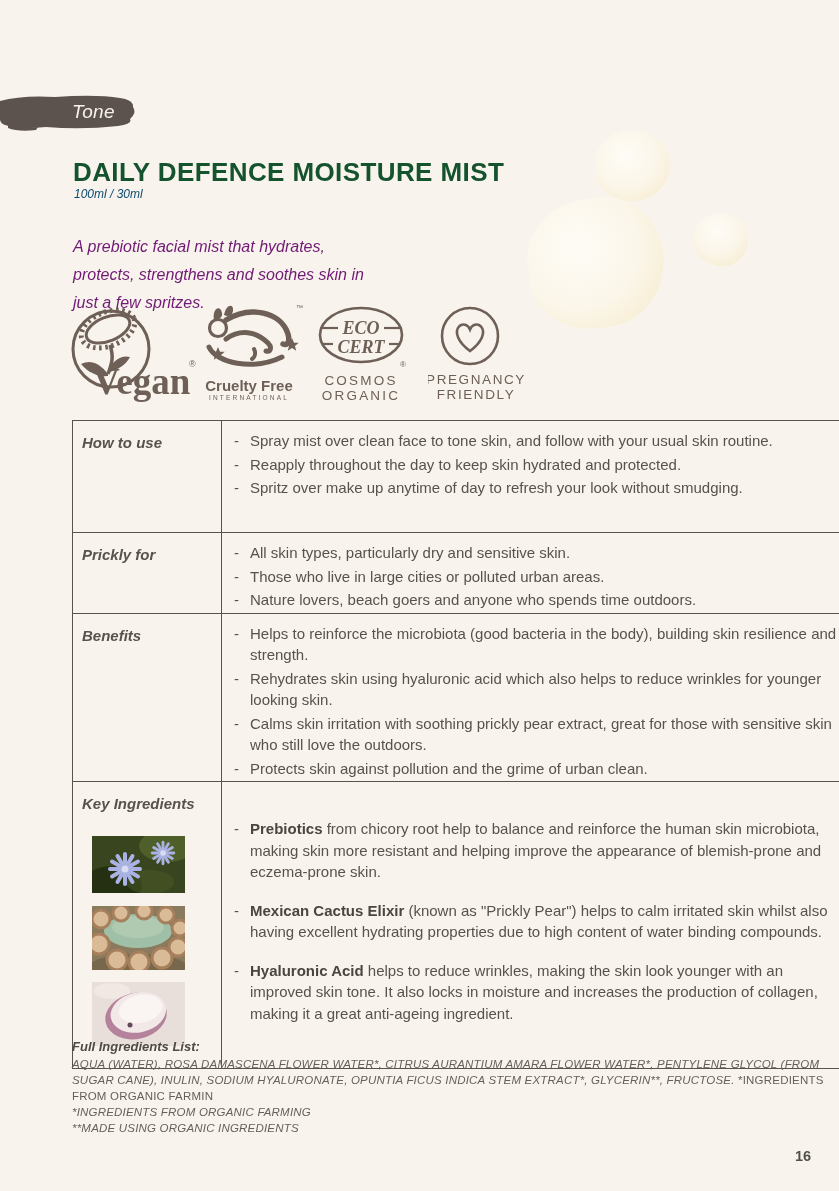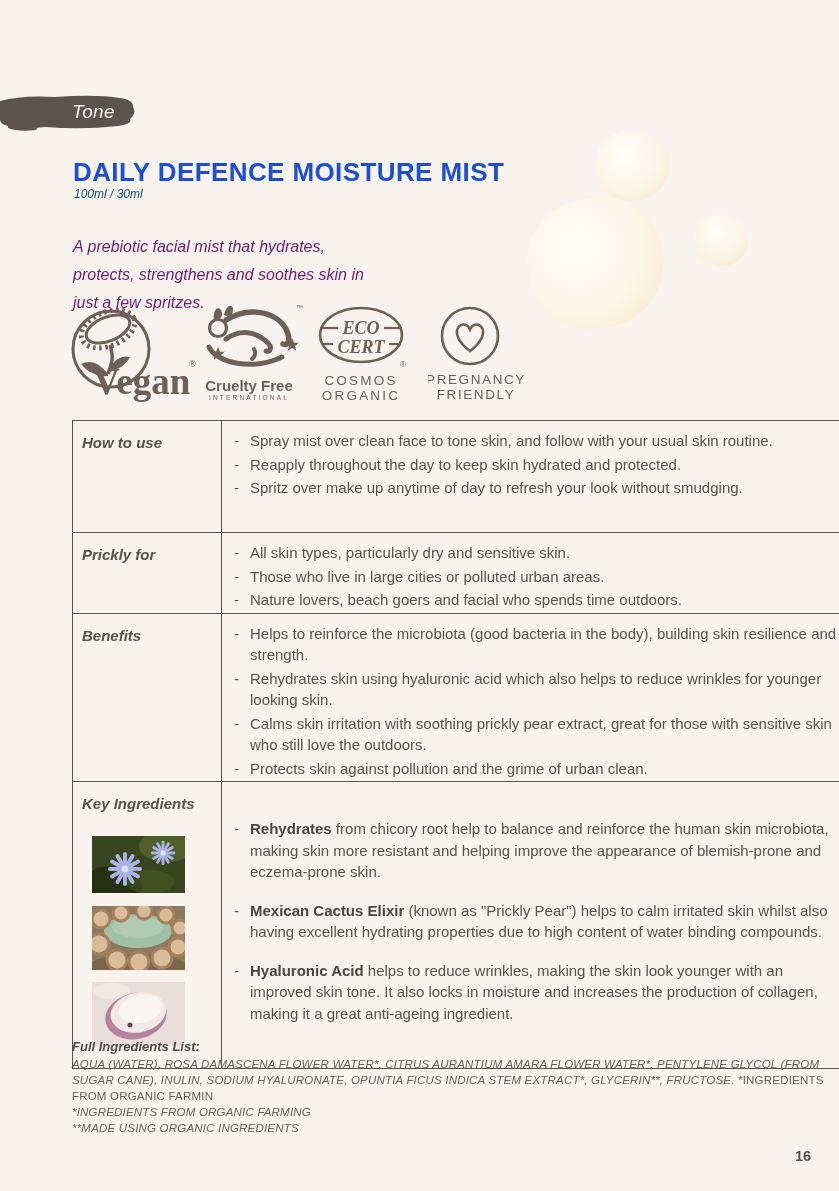--- a/index.html
+++ b/index.html
@@ -13,21 +13,21 @@
   .tone-tab { position:absolute; left:0; top:94px; width:138px; height:37px; }
   .tone-tab svg { position:absolute; left:0; top:0; }
   .tone-tab .label {
     position:absolute; left:72px; top:7px;
     font-style:italic; font-size:19px; color:#f6f2ea; letter-spacing:.3px;
   }
 
   
   .title {
     position:absolute; left:73px; top:157px;
-    font-size:26px; font-weight:bold; letter-spacing:.4px; color:#1d4ed8;
+    font-size:26px; font-weight:bold; letter-spacing:.4px; color:#14532d;
   }
   .size {
     position:absolute; left:74px; top:187px;
     font-style:italic; font-size:12px; color:#0c4a6e;
   }
   .description {
     position:absolute; left:73px; top:233px;
     font-style:italic; font-size:16px; line-height:28px; color:#701a75;
     white-space:pre-line;
   }
@@ -198,21 +198,21 @@
           <li>Spritz over make up anytime of day to refresh your look without smudging.</li>
         </ul>
       </td>
     </tr>
     <tr style="height:65px;">
       <td class="lab">Prickly for</td>
       <td class="cont">
         <ul class="bullets">
           <li>All skin types, particularly dry and sensitive skin.</li>
           <li>Those who live in large cities or polluted urban areas.</li>
-          <li>Nature lovers, beach goers and facial who spends time outdoors.</li>
+          <li>Nature lovers, beach goers and anyone who spends time outdoors.</li>
         </ul>
       </td>
     </tr>
     <tr style="height:151px;">
       <td class="lab">Benefits</td>
       <td class="cont">
         <ul class="bullets">
           <li>Helps to reinforce the microbiota (good bacteria in the body), building skin resilience and strength.</li>
           <li>Rehydrates skin using hyaluronic acid which also helps to reduce wrinkles for younger looking skin.</li>
           <li>Calms skin irritation with soothing prickly pear extract, great for those with sensitive skin who still love the outdoors.</li>
@@ -274,21 +274,21 @@
           <g transform="rotate(-12 44 34)">
             <ellipse cx="44" cy="34" rx="31" ry="23" fill="#b4839b"></ellipse>
             <ellipse cx="47" cy="31" rx="28" ry="20" fill="#f2e8e8"></ellipse>
             <ellipse cx="50" cy="28" rx="22" ry="14" fill="#faf4f3"></ellipse>
           </g>
           <circle cx="38" cy="43" r="2.5" fill="#64485a"></circle>
         </svg>
       </td>
       <td class="cont">
         <ul class="bullets ki">
-          <li><span class="lead">Rehydrates</span><span> from chicory root help to balance and reinforce the human skin microbiota, making skin more resistant and helping improve the appearance of blemish-prone and eczema-prone skin.</span></li>
+          <li><span class="lead">Prebiotics</span><span> from chicory root help to balance and reinforce the human skin microbiota, making skin more resistant and helping improve the appearance of blemish-prone and eczema-prone skin.</span></li>
           <li><span class="lead">Mexican Cactus Elixir</span><span> (known as "Prickly Pear") helps to calm irritated skin whilst also having excellent hydrating properties due to high content of water binding compounds.</span></li>
           <li><span class="lead">Hyaluronic Acid</span><span> helps to reduce wrinkles, making the skin look younger with an improved skin tone. It also locks in moisture and increases the production of collagen, making it a great anti-ageing ingredient.</span></li>
         </ul>
       </td>
     </tr>
   </tbody>
     </table>
 
   <div class="footer">
     <div class="head">Full Ingredients List:</div>

